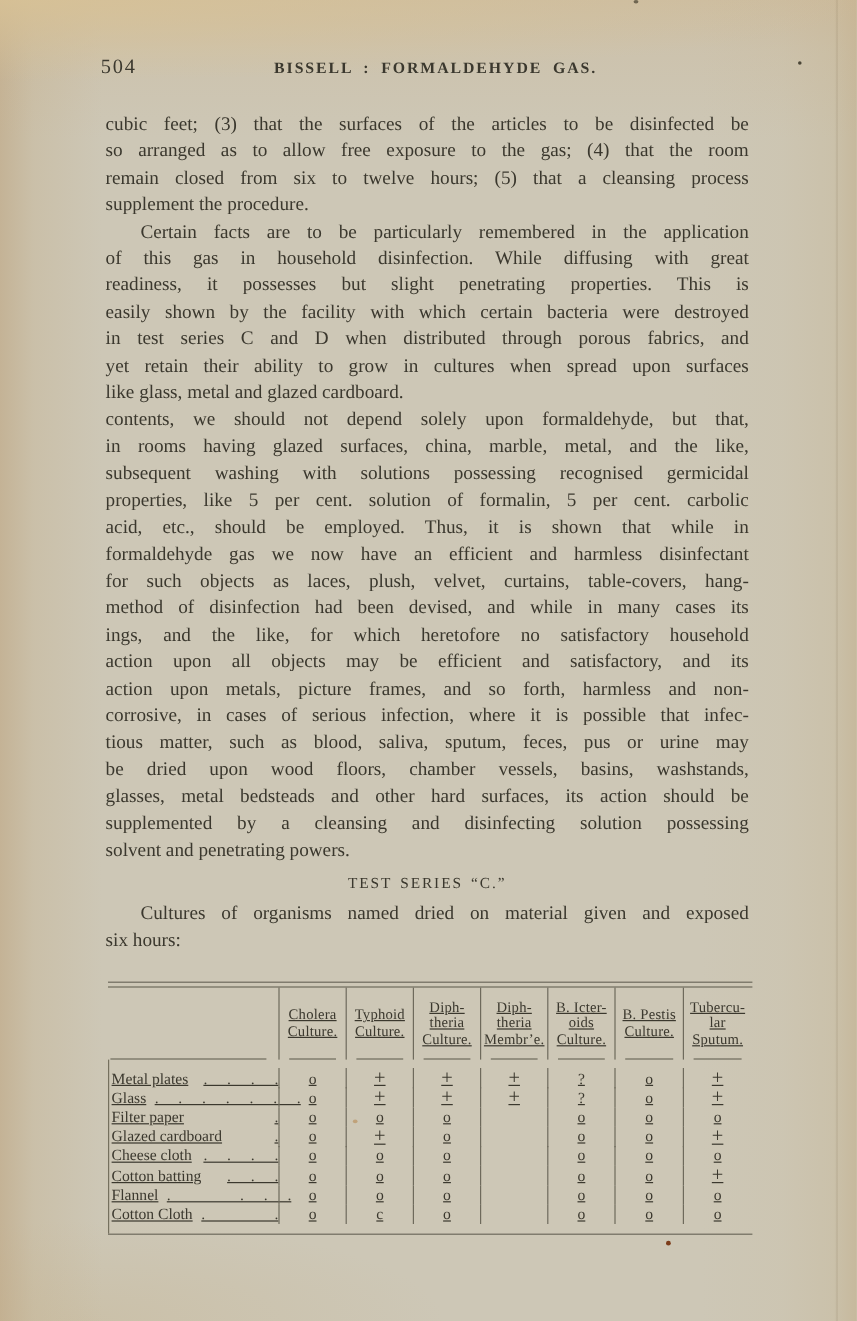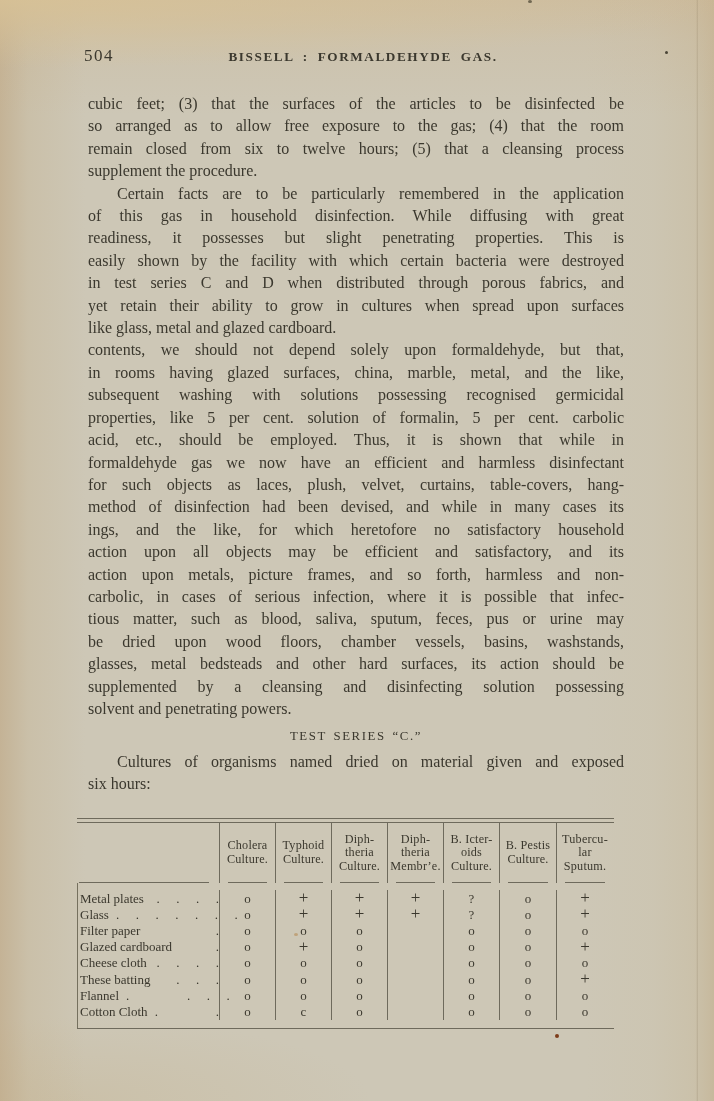--- a/index.html
+++ b/index.html
@@ -31,21 +31,21 @@
   #running-header{position:absolute;left:95px;top:49px;width:536px;text-align:center;
     font-size:13.2px;letter-spacing:1.6px;word-spacing:4px;font-weight:bold;}
 
   #flow{position:absolute;left:88px;top:93px;width:536px;font-size:16px;line-height:22.4px;}
   .tline{text-align:justify;text-align-last:justify;}
   .tline.lastline{text-align-last:left;}
   .tline.indent{text-indent:29px;}
   .heading{text-align:center;font-size:12.8px;letter-spacing:1.6px;word-spacing:2px;
     margin-top:5px;margin-bottom:3px;line-height:22.4px;}
 
-  #series-table{position:absolute;left:77px;top:818px;width:537px;color:#3b382e;}
+  #series-table{position:absolute;left:90px;top:818px;width:537px;color:#3b382e;text-decoration:underline;}
   .rule{height:1px;background:#6e6a5c;}
   .rule.second{margin-top:3px;}
   .thead{display:grid;grid-template-columns:142px 56px 56px 56px 56px 56px 57px 57px;height:60px;}
   .th{position:relative;display:flex;align-items:center;justify-content:center;text-align:center;
     font-size:12.2px;line-height:13.6px;white-space:pre-line;border-left:1px solid #6e6a5c;
     letter-spacing:.2px;}
   .th:first-child{border-left:none;}
   .th::after{content:"";position:absolute;bottom:0;left:8px;right:8px;height:1px;background:#6e6a5c;}
   .th.labelcol::after{left:2px;right:10px;}
   .tbody{border-left:1px solid #75705e;padding-top:7px;padding-bottom:8px;}
@@ -86,21 +86,21 @@
         <div class="tline">in rooms having glazed surfaces, china, marble, metal, and the like,</div>
         <div class="tline">subsequent washing with solutions possessing recognised germicidal</div>
         <div class="tline">properties, like 5 per cent. solution of formalin, 5 per cent. carbolic</div>
         <div class="tline">acid, etc., should be employed.  Thus, it is shown that while in</div>
         <div class="tline">formaldehyde gas we now have an efficient and harmless disinfectant</div>
         <div class="tline">for such objects as laces, plush, velvet, curtains, table-covers, hang-</div>
         <div class="tline">method of disinfection had been devised, and while in many cases its</div>
         <div class="tline">ings, and the like, for which heretofore no satisfactory household</div>
         <div class="tline">action upon all objects may be efficient and satisfactory, and its</div>
         <div class="tline">action upon metals, picture frames, and so forth, harmless and non-</div>
-        <div class="tline">carbolic, in cases of serious infection, where it is possible that infec-</div>
+        <div class="tline">corrosive, in cases of serious infection, where it is possible that infec-</div>
         <div class="tline">tious matter, such as blood, saliva, sputum, feces, pus or urine may</div>
         <div class="tline">be dried upon wood floors, chamber vessels, basins, washstands,</div>
         <div class="tline">glasses, metal bedsteads and other hard surfaces, its action should be</div>
         <div class="tline">supplemented by a cleansing and disinfecting solution possessing</div>
         <div class="tline lastline">solvent and penetrating powers.</div>
       </div>
     <div class="heading">TEST SERIES “C.”</div>
     <div id="paras-after">
         <div class="tline indent">Cultures of organisms named dried on material given and exposed</div>
         <div class="tline lastline">six hours:</div>
@@ -262,21 +262,21 @@
           </div>
           <div class="td">
             <span>o</span>
           </div>
           <div class="td">
             <span>o</span>
           </div>
         </div>
         <div class="trow">
           <div class="td labelcell">
-            <span>These batting</span>
+            <span>Cotton batting</span>
             <span class="dots">.  .  .</span>
           </div>
           <div class="td">
             <span>o</span>
           </div>
           <div class="td">
             <span>o</span>
           </div>
           <div class="td">
             <span>o</span>

